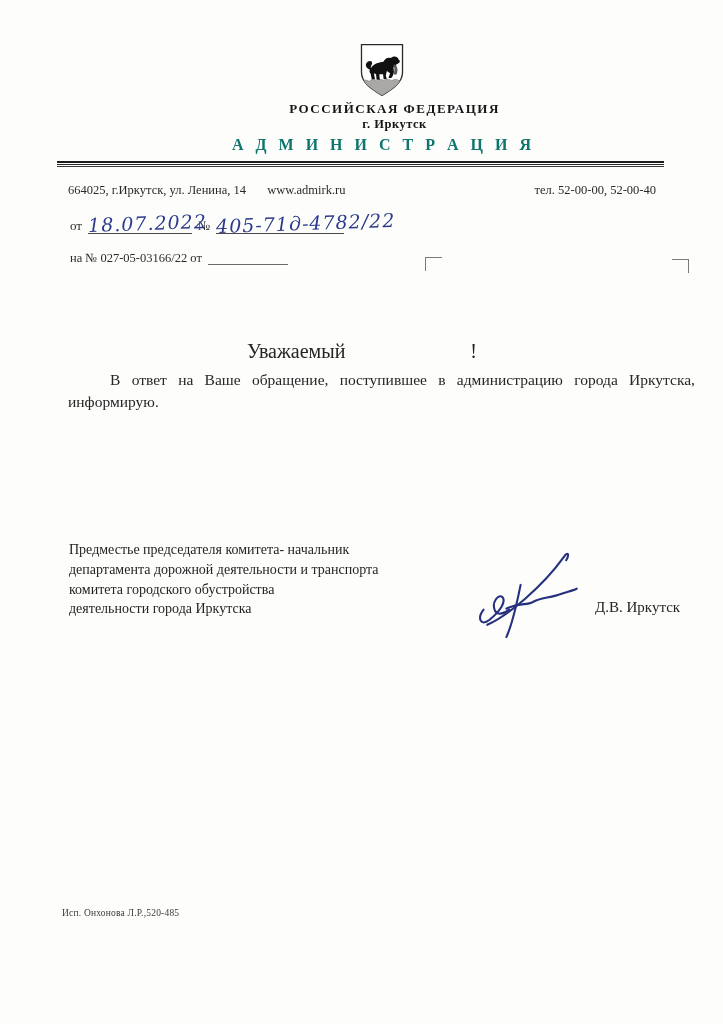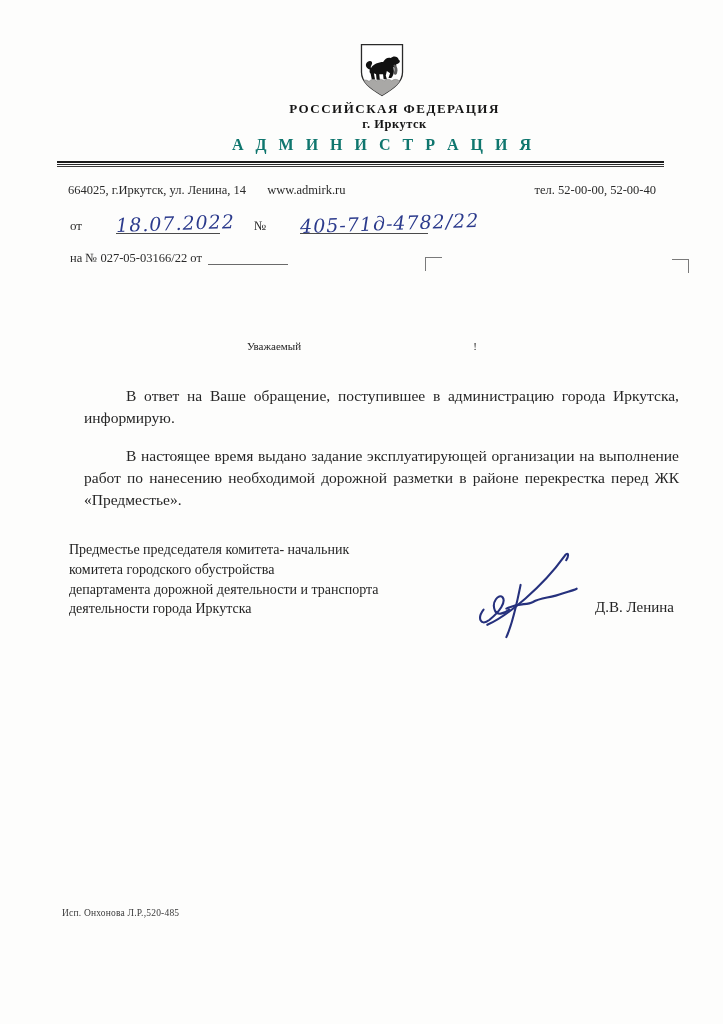--- a/index.html
+++ b/index.html
@@ -30,21 +30,21 @@
   .rule-band .r3{height:1px;background:#3a3a3a;margin-top:1px;}
   .contact-row{
     position:absolute;top:183px;left:68px;width:588px;
     display:flex;justify-content:space-between;align-items:center;
     font-size:12.5px;color:#2a2a2a;
   }
   .contact-row .addr .site{margin-left:18px;}
   
   .ref-line{
     position:absolute;left:70px;top:212px;display:flex;align-items:flex-end;
-    font-size:13px;color:#2a2a2a;gap:28px;
+    font-size:13px;color:#2a2a2a;
   }
   .hw-slot{
     display:inline-block;border-bottom:1px solid #4a4a4a;
     margin:0 6px;text-align:left;white-space:nowrap;overflow:visible;
   }
   .hw{
     font-family:"DejaVu Serif", serif;font-style:italic;
     font-size:19px;line-height:20px;color:#2b3a8c;
     display:inline-block;transform:rotate(-2deg) translateY(1px);
     letter-spacing:1px;
@@ -57,28 +57,28 @@
   }
   .blank-slot{display:inline-block;width:80px;border-bottom:1px solid #6a6a6a;margin-left:6px;height:12px;}
   
   .corner{position:absolute;width:16px;height:13px;}
   .corner-left{left:425px;top:257px;border-left:1px solid #7a7a7a;border-top:1px solid #7a7a7a;}
   .corner-right{left:672px;top:259px;border-right:1px solid #7a7a7a;border-top:1px solid #7a7a7a;}
   
   .salutation{
     position:absolute;left:247px;top:340px;width:230px;
     display:flex;justify-content:space-between;align-items:baseline;
-    font-size:11px;color:#242424;
+    font-size:20px;color:#242424;
   }
   .body-text{
     position:absolute;left:68px;top:369px;width:627px;
     font-size:15.5px;line-height:22px;color:#262626;
     text-align:justify;
   }
-  .body-text p{margin:16px;text-indent:42px;}
+  .body-text p{margin:0;text-indent:42px;}
   
   .sign-block{
     position:absolute;left:69px;top:540px;width:400px;
     font-size:14px;line-height:19.8px;color:#242424;
   }
   .sign-scribble{position:absolute;left:468px;top:545px;width:128px;height:95px;}
   .sign-name{position:absolute;left:595px;top:599px;font-size:15px;color:#242424;}
   
   .executor{
     position:absolute;left:62px;top:908px;font-size:9.5px;color:#3a3a3a;letter-spacing:0.2px;
@@ -145,36 +145,35 @@
   <div class="corner corner-left"></div>
   <div class="corner corner-right"></div>
 
   <div class="salutation">
     <span>Уважаемый</span>
     <span>!</span>
   </div>
 
   <div class="body-text">
     <p>В ответ на Ваше обращение, поступившее в администрацию города Иркутска, информирую.</p>
-    <p>В настоящее время выдано задание эксплуатирующей организации на выполнение работ по нанесению необходимой дорожной разметки в районе перекрестка перед ЖК «Предместье».</p>
   </div>
 
   <div class="sign-block">
     <div>Предместье председателя комитета- начальник</div>
+    <div>департамента дорожной деятельности и транспорта</div>
     <div>комитета городского обустройства</div>
-    <div>департамента дорожной деятельности и транспорта</div>
     <div>деятельности города Иркутска</div>
   </div>
 
   <div class="sign-scribble">
     <svg viewBox="0 0 130 100" width="128" height="95" xmlns="http://www.w3.org/2000/svg" fill="none" stroke="#26317d" stroke-width="2.2" stroke-linecap="round">
       <path d="M18,84 C40,74 76,44 99,12 C102,7 105,9 101,16"></path>
       <path d="M14,68 C7,77 11,86 20,79 C31,70 38,60 34,55 C30,51 22,60 26,69 C28,74 35,73 41,68"></path>
       <path d="M38,67 C52,60 59,64 66,60 C74,55 84,56 97,51 C103,49 108,48 112,46"></path>
       <path d="M53,42 C49,62 45,82 38,97"></path>
     </svg>
   </div>
 
-  <div class="sign-name">Д.В. Ленина</div>
+  <div class="sign-name">Д.В. Иркутск</div>
 
   <div class="executor">Исп.  Онхонова Л.Р.,520-485</div>
 
 </div>
 
 </body></html>

